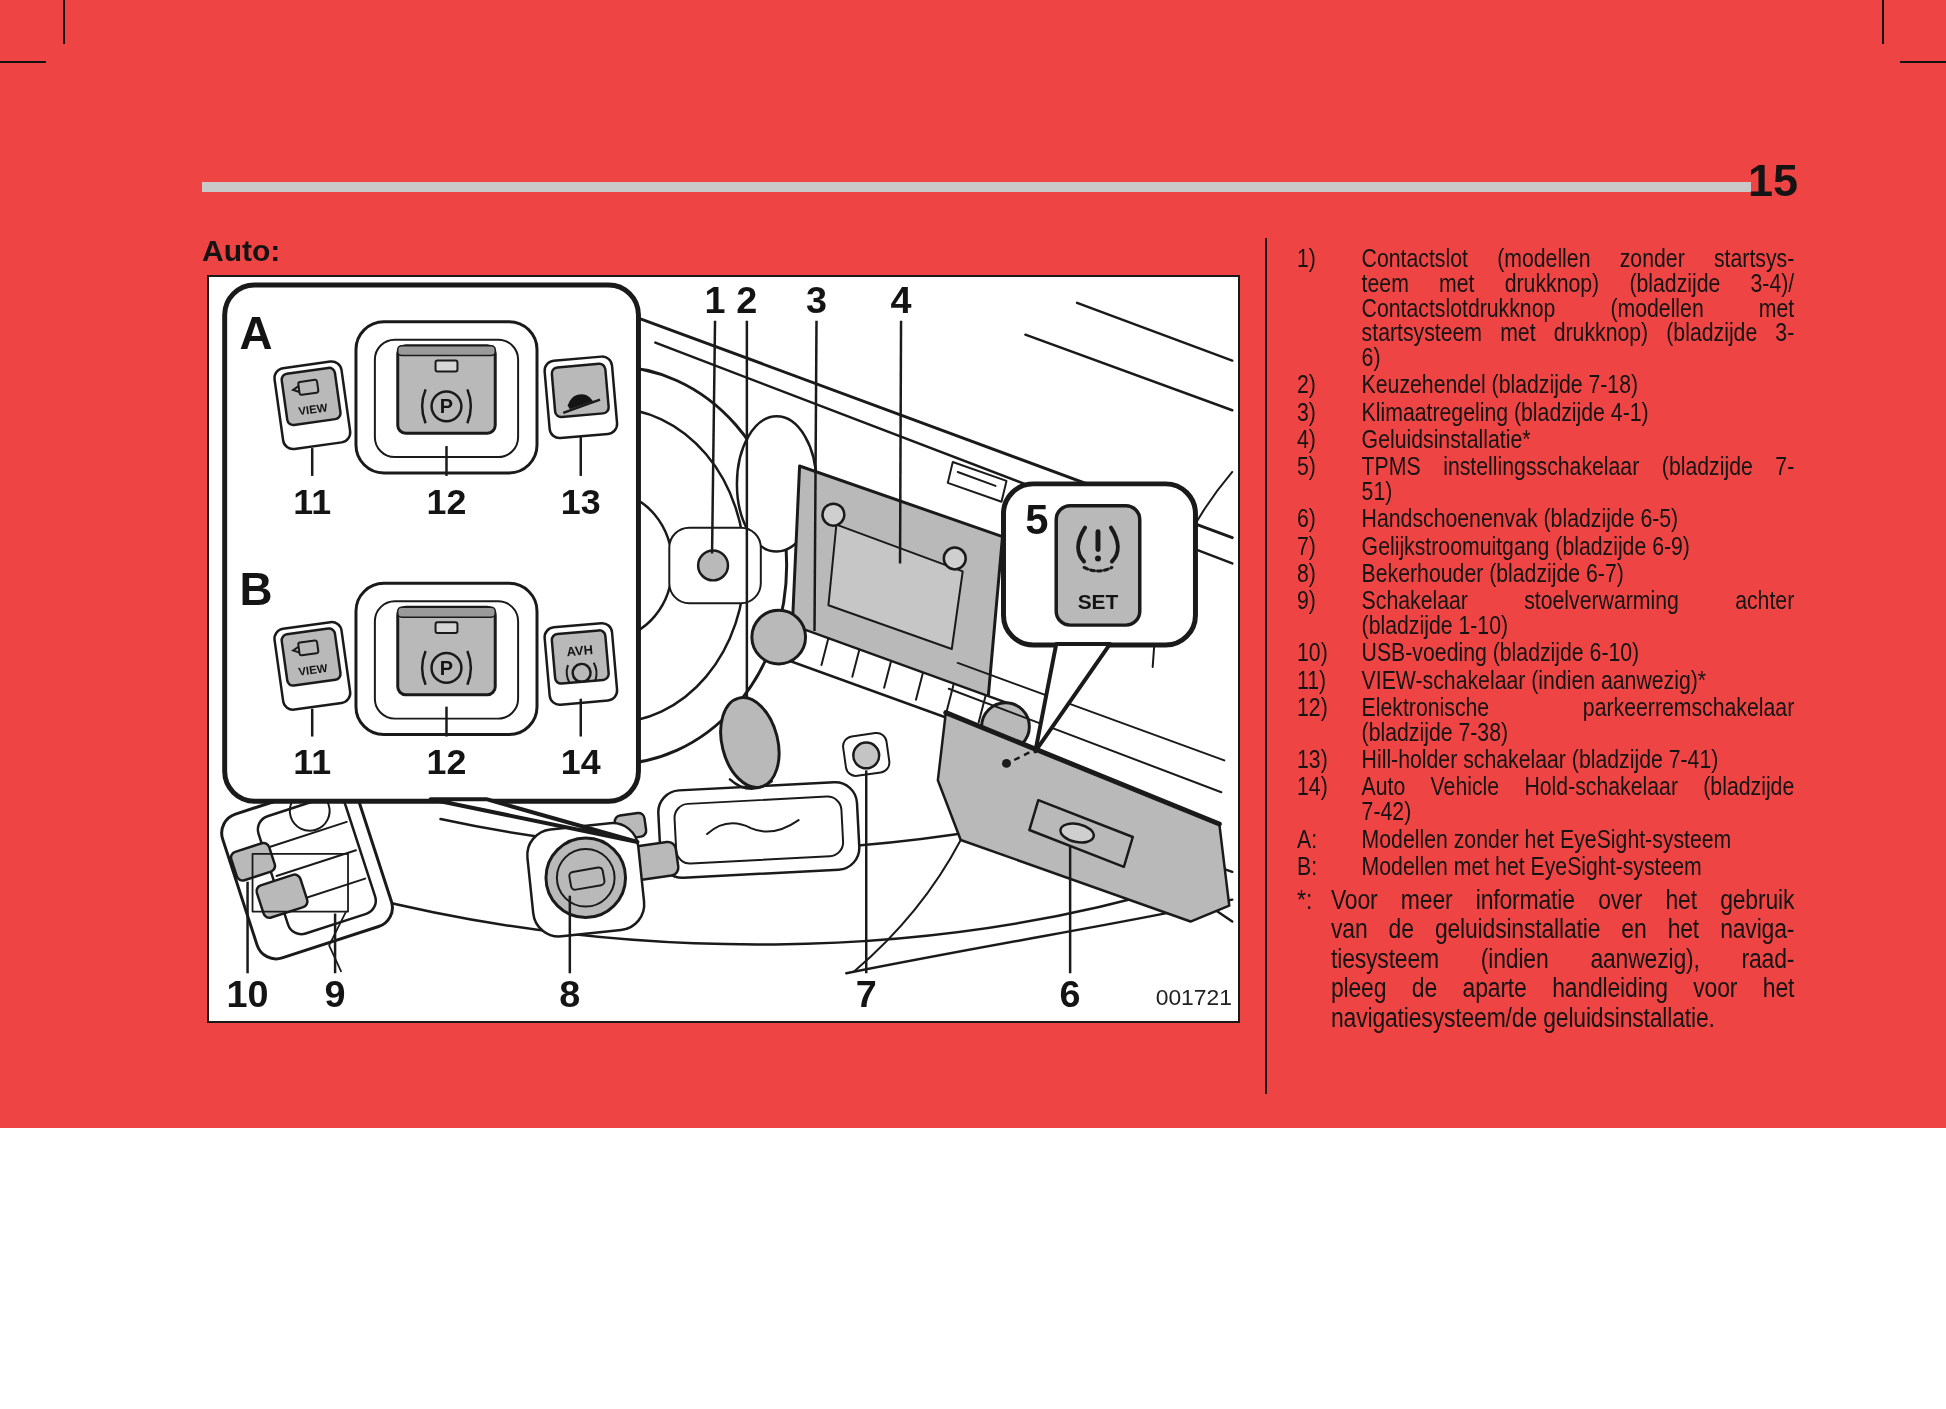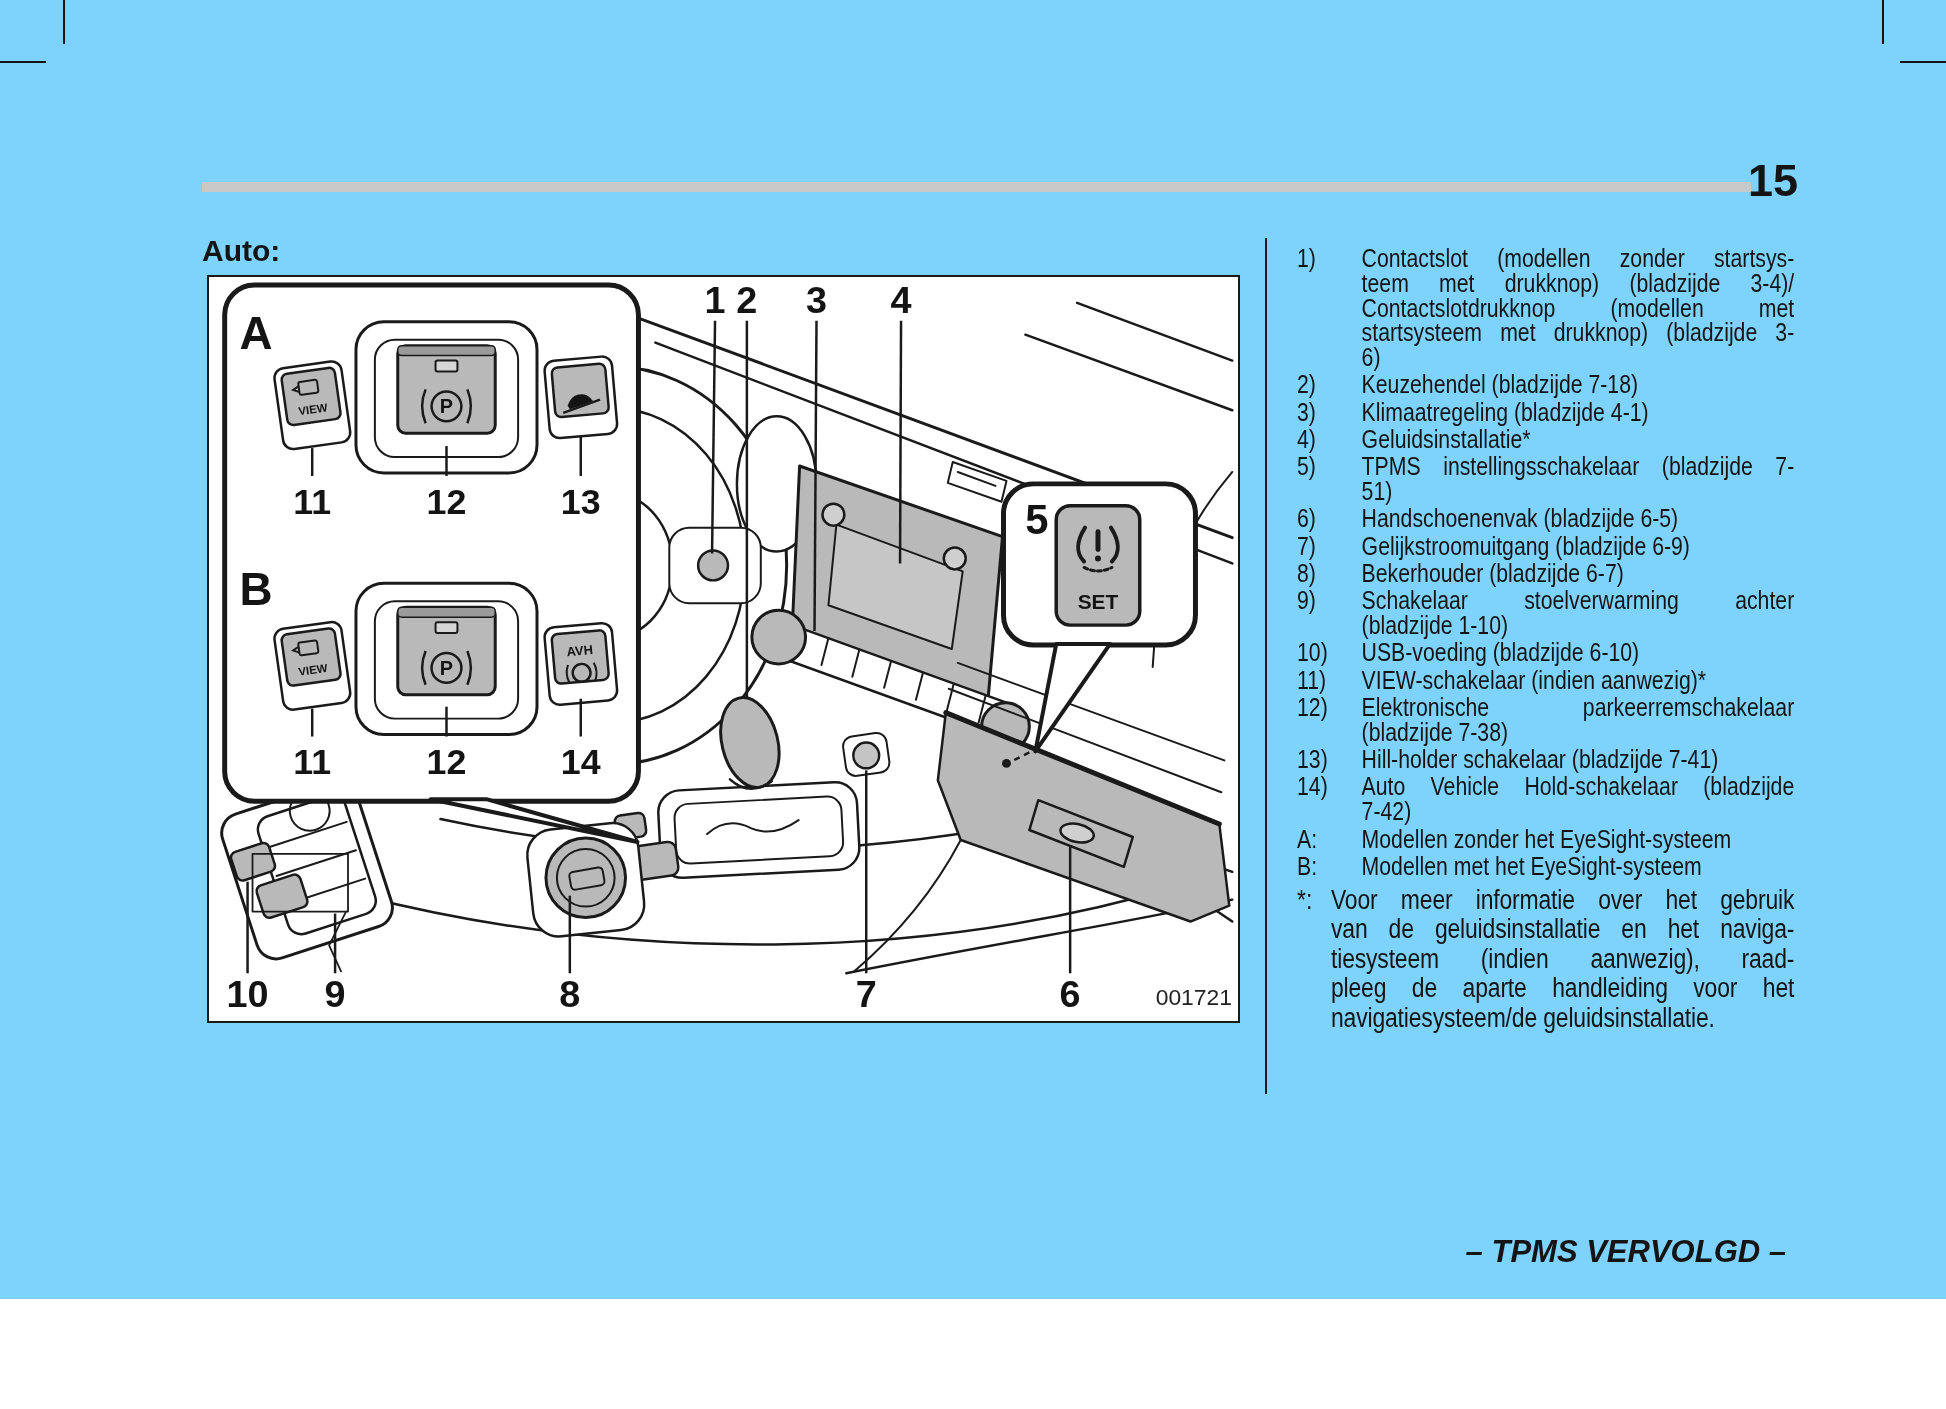--- a/index.html
+++ b/index.html
@@ -1,16 +1,16 @@
 <!DOCTYPE html>
 <html><head>
 <meta charset="utf-8">
 <style>
   html,body{margin:0;padding:0;background:#ffffff;}
-  .page{position:relative;width:1946px;height:1299px;background:#7dd3fc;overflow:hidden;
+  .page{position:relative;width:1946px;height:1128px;background:#ef4444;overflow:hidden;
         font-family:"Liberation Sans",sans-serif;color:#141414;}
   .crop{position:absolute;background:#141414;}
   .topbar{position:absolute;left:202px;top:182px;width:1549px;height:10px;background:#c9c9c9;}
   .pagenum{position:absolute;left:1748px;top:155px;width:80px;font-size:45px;font-weight:bold;color:#141414;}
   .sedan{position:absolute;left:202px;top:234px;font-size:30px;font-weight:bold;}
   .figbox{position:absolute;left:207px;top:275px;width:1033px;height:748px;border:2px solid #1a1a1a;box-sizing:border-box;background:#fff;}
   .divider{position:absolute;left:1265px;top:238px;width:2px;height:856px;background:#1a1a1a;}
   .textcol{position:absolute;left:1297px;top:246px;width:620px;}
   .squeeze{transform:scaleX(0.85);transform-origin:0 0;width:585px;}
   .legend .item{display:flex;margin-bottom:2.5px;}

